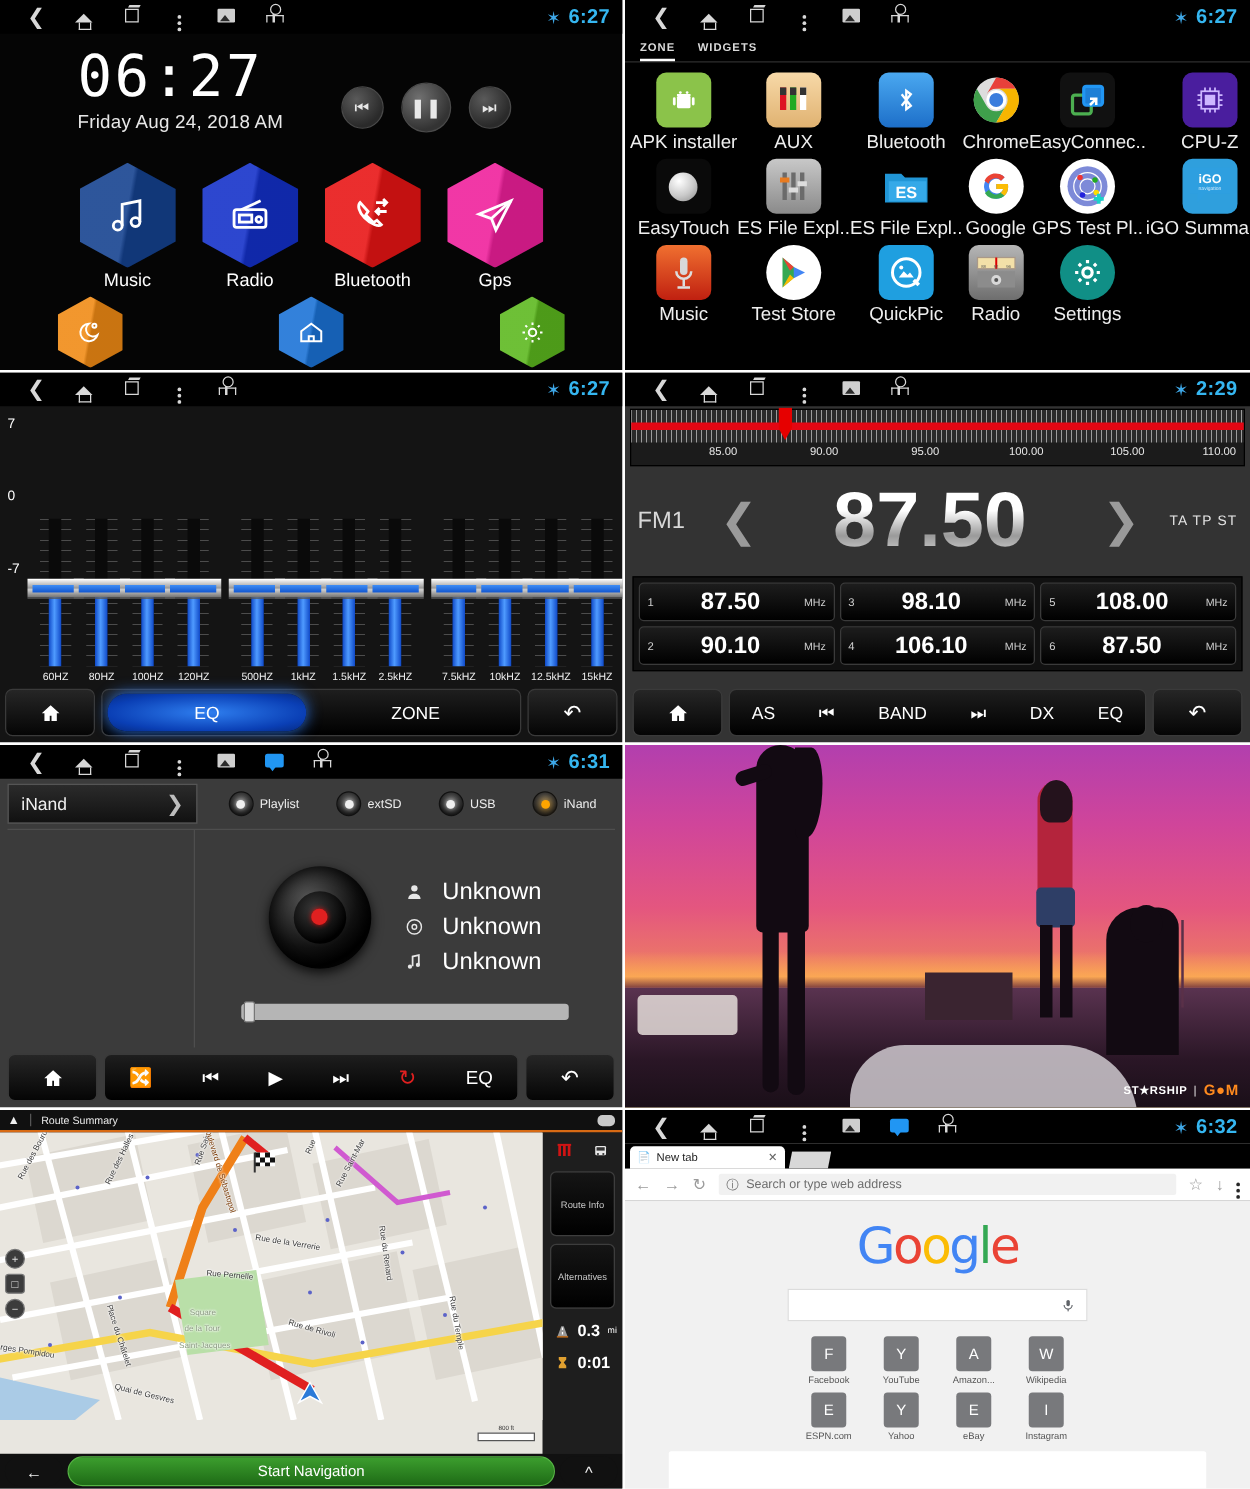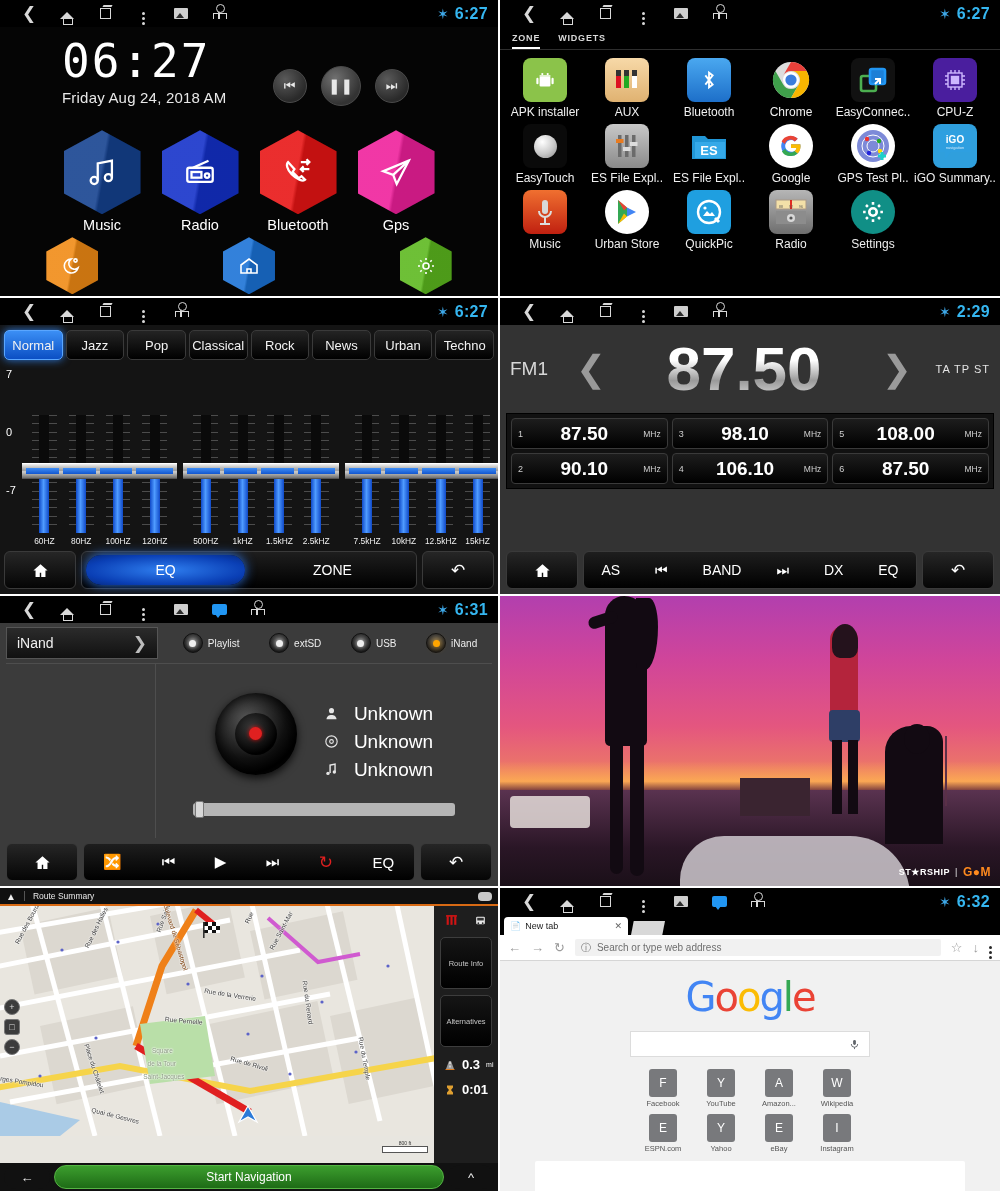--- a/index.html
+++ b/index.html
@@ -70,21 +70,21 @@
   
   .p2 { background:#000; height:100%; }
   .aptabs { display:flex; gap:18px; padding:6px 12px 0 12px; border-bottom:1px solid #2e2e2e; }
   .aptab { color:#d9d9d9; font-size:9px; font-weight:bold; letter-spacing:.8px; padding-bottom:4px;
            border-bottom:2px solid transparent; }
   .aptab.on { border-bottom-color:#fff; }
   .apgrid { display:grid; grid-template-columns:repeat(6,1fr); row-gap:5px; padding:8px 4px 0 4px; }
   .apcell { text-align:center; }
   .apicon { width:44px;height:44px;margin:0 auto 3px; border-radius:8px; position:relative;
             display:flex;align-items:center;justify-content:center; overflow:hidden; }
-  .aplbl { color:#efefef; font-size:12px; white-space:nowrap; overflow:hidden; }
+  .aplbl { color:#efefef; font-size:15px; white-space:nowrap; overflow:hidden; }
 
   
   .p3 { background:#141414; height:100%; display:flex; flex-direction:column; }
   .eqtabs { display:flex; gap:3px; padding:5px 4px 0 4px; }
   .eqtab { flex:1; height:30px; border-radius:5px; display:flex;align-items:center;justify-content:center;
            color:#f2f2f2; font-size:13px;
            background:linear-gradient(#242424,#000); border:1px solid #3a3a3a; }
   .eqtab.on { background:linear-gradient(#3b8ff5,#0b4fc4); border-color:#5aa6ff;
               box-shadow:0 0 9px rgba(50,140,255,.85); }
   .eqbody { flex:1; display:flex; padding:4px 2px 0 2px; position:relative; }
@@ -553,21 +553,21 @@
 
         <div class="apcell">
           <div class="apicon" style="background:#fff;border-radius:50%">
             <svg width="26" height="28" viewBox="0 0 26 28">
               <path d="M4 2l14 12L4 26z" fill="#34a853"></path>
                 <path d="M4 2l9 7.5-3 3z" fill="#ea4335"></path>
               <path d="M4 26l9-7.5-3-3z" fill="#fbbc05"></path>
                 <path d="M13 9.5L22 14l-9 4.5z" fill="#4285f4"></path>
               </svg>
           </div>
-            <div class="aplbl">Urban Store</div>
+            <div class="aplbl">Test Store</div>
           </div>
 
         <div class="apcell">
           <div class="apicon" style="background:#1f9fe0">
             <svg width="30" height="30" viewBox="0 0 30 30">
               <circle cx="15" cy="15" r="11" fill="none" stroke="#fff" stroke-width="2.4"></circle>
               <path d="M21 21l4 4" stroke="#fff" stroke-width="3"></path>
               <path d="M9 19l4-5 3 3 2-2 3 4z" fill="#fff"></path>
                 <circle cx="11" cy="11" r="1.6" fill="#fff"></circle>
               </svg>
@@ -619,30 +619,20 @@
               <i></i>
               <i></i>
               <i></i>
             </span></span>
         <span class="ic"><span class="usbic"></span></span>
         <span class="spacer"></span>
         <span class="bt">✶</span>
         <span class="clk">6:27</span>
       </div>
 
-      <div class="eqtabs">
-        <div class="eqtab on">Normal</div>
-        <div class="eqtab">Jazz</div>
-        <div class="eqtab">Pop</div>
-        <div class="eqtab">Classical</div>
-        <div class="eqtab">Rock</div>
-        <div class="eqtab">News</div>
-        <div class="eqtab">Urban</div>
-        <div class="eqtab">Techno</div>
-      </div>
 
       <div class="eqbody">
         <div class="eqscale">
           <span style="top:4px">7</span>
           <span style="top:62px">0</span>
           <span style="top:120px">-7</span>
         </div>
         <div class="sliders">
           <div class="slgrp">
             <div class="slcol">
@@ -801,20 +791,35 @@
               <i></i>
               <i></i>
             </span></span>
         <span class="ic"><span class="imgic"></span></span>
         <span class="ic"><span class="usbic"></span></span>
         <span class="spacer"></span>
         <span class="bt">✶</span>
         <span class="clk">2:29</span>
       </div>
 
+      <div class="tuner">
+        <div class="tstrip">
+          <div class="ticks"></div>
+            <div class="redline"></div>
+          <div class="tpoint" style="left:24%"></div>
+        </div>
+        <div class="tlabels">
+          <span style="left:15%">85.00</span>
+          <span style="left:31.5%">90.00</span>
+          <span style="left:48%">95.00</span>
+          <span style="left:64.5%">100.00</span>
+          <span style="left:81%">105.00</span>
+          <span style="left:96%">110.00</span>
+        </div>
+      </div>
 
       <div class="freqrow">
         <div class="bandlbl">FM1</div>
         <div class="arw">❮</div>
         <div class="bigfreq">87.50</div>
         <div class="arw">❯</div>
         <div class="tastp">TA TP ST</div>
       </div>
 
       <div class="presets">

